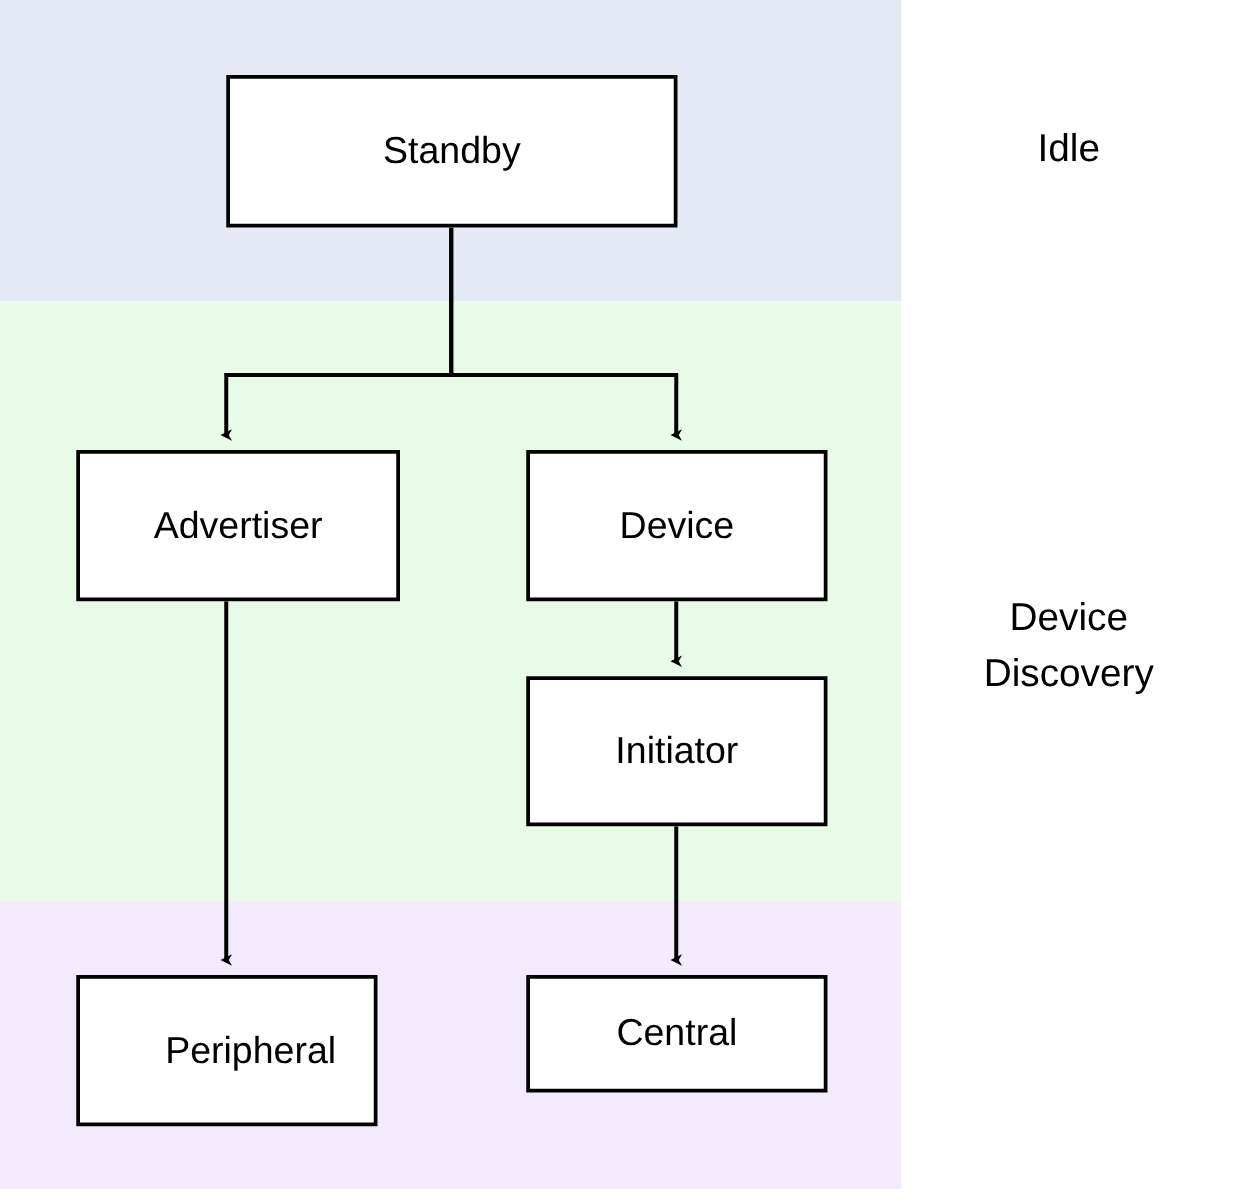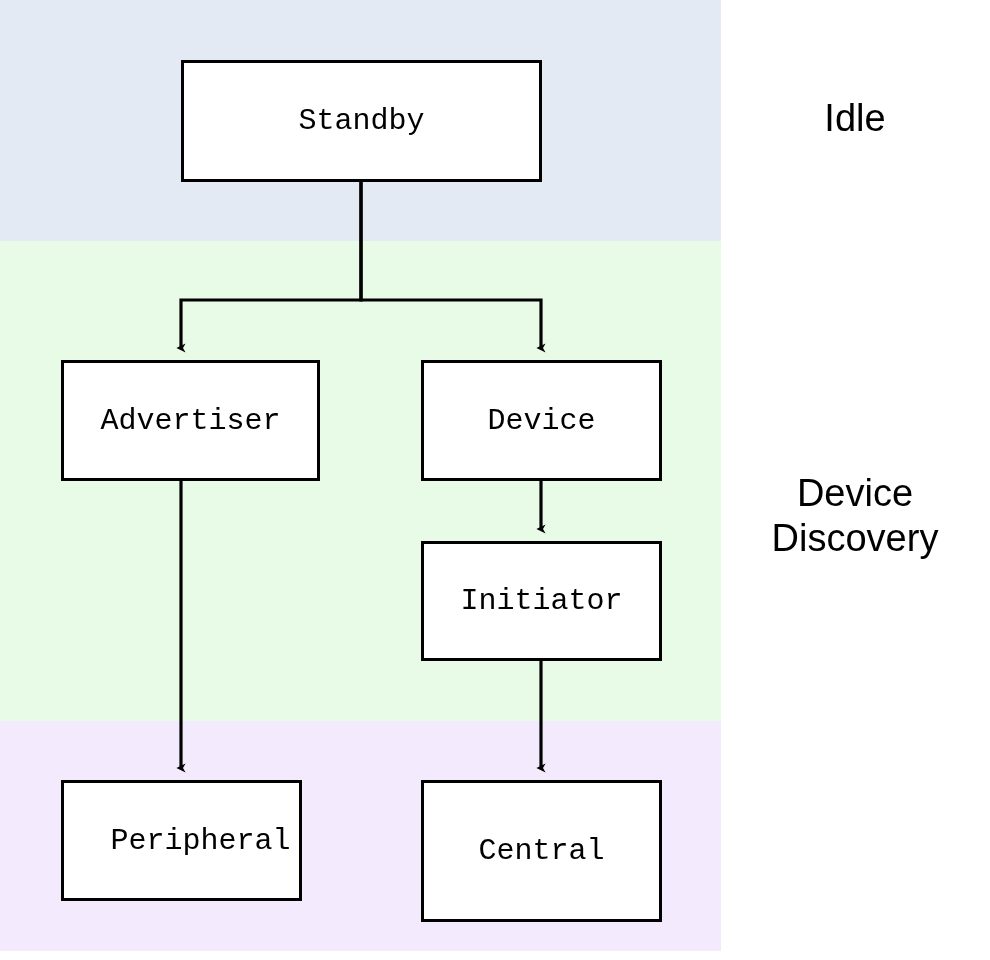--- a/index.html
+++ b/index.html
@@ -22,37 +22,37 @@
     left: 0;
     top: 0;
     width: 990px;
     height: 960px;
   }
   .band-label {
     position: absolute;
     text-align: center;
     color: #000000;
     font-family: "Liberation Sans", sans-serif;
-    font-size: 38px;
+    font-size: 31px;
     line-height: 45px;
     white-space: pre-line;
     user-select: none;
   }
   .node-box {
     position: absolute;
     background: #ffffff;
     border: 3px solid #000000;
     box-sizing: border-box;
     display: flex;
     align-items: center;
     justify-content: center;
   }
   .node-label {
     color: #000000;
-    font-family: Liberation Mono, monospace;
+    font-family: Liberation Sans, sans-serif;
     font-size: 30px;
     line-height: 34px;
     user-select: none;
   }
 </style>
 </head>
 <body>
 
 <div id="canvas">
 
@@ -97,17 +97,17 @@
   </div>
 
   <div class="node-box" style="left:421px; top:541px; width:241px; height:120px;">
     <span class="node-label">Initiator</span>
   </div>
 
   <div class="node-box" style="left:61px; top:780px; width:241px; height:121px;padding-left:38px;">
     <span class="node-label">Peripheral</span>
   </div>
 
-  <div class="node-box" style="left:421px; top:780px; width:241px; height:142px;">
+  <div class="node-box" style="left:421px; top:780px; width:241px; height:94px;">
     <span class="node-label">Central</span>
   </div>
 
 </div>
 
 </body></html>

